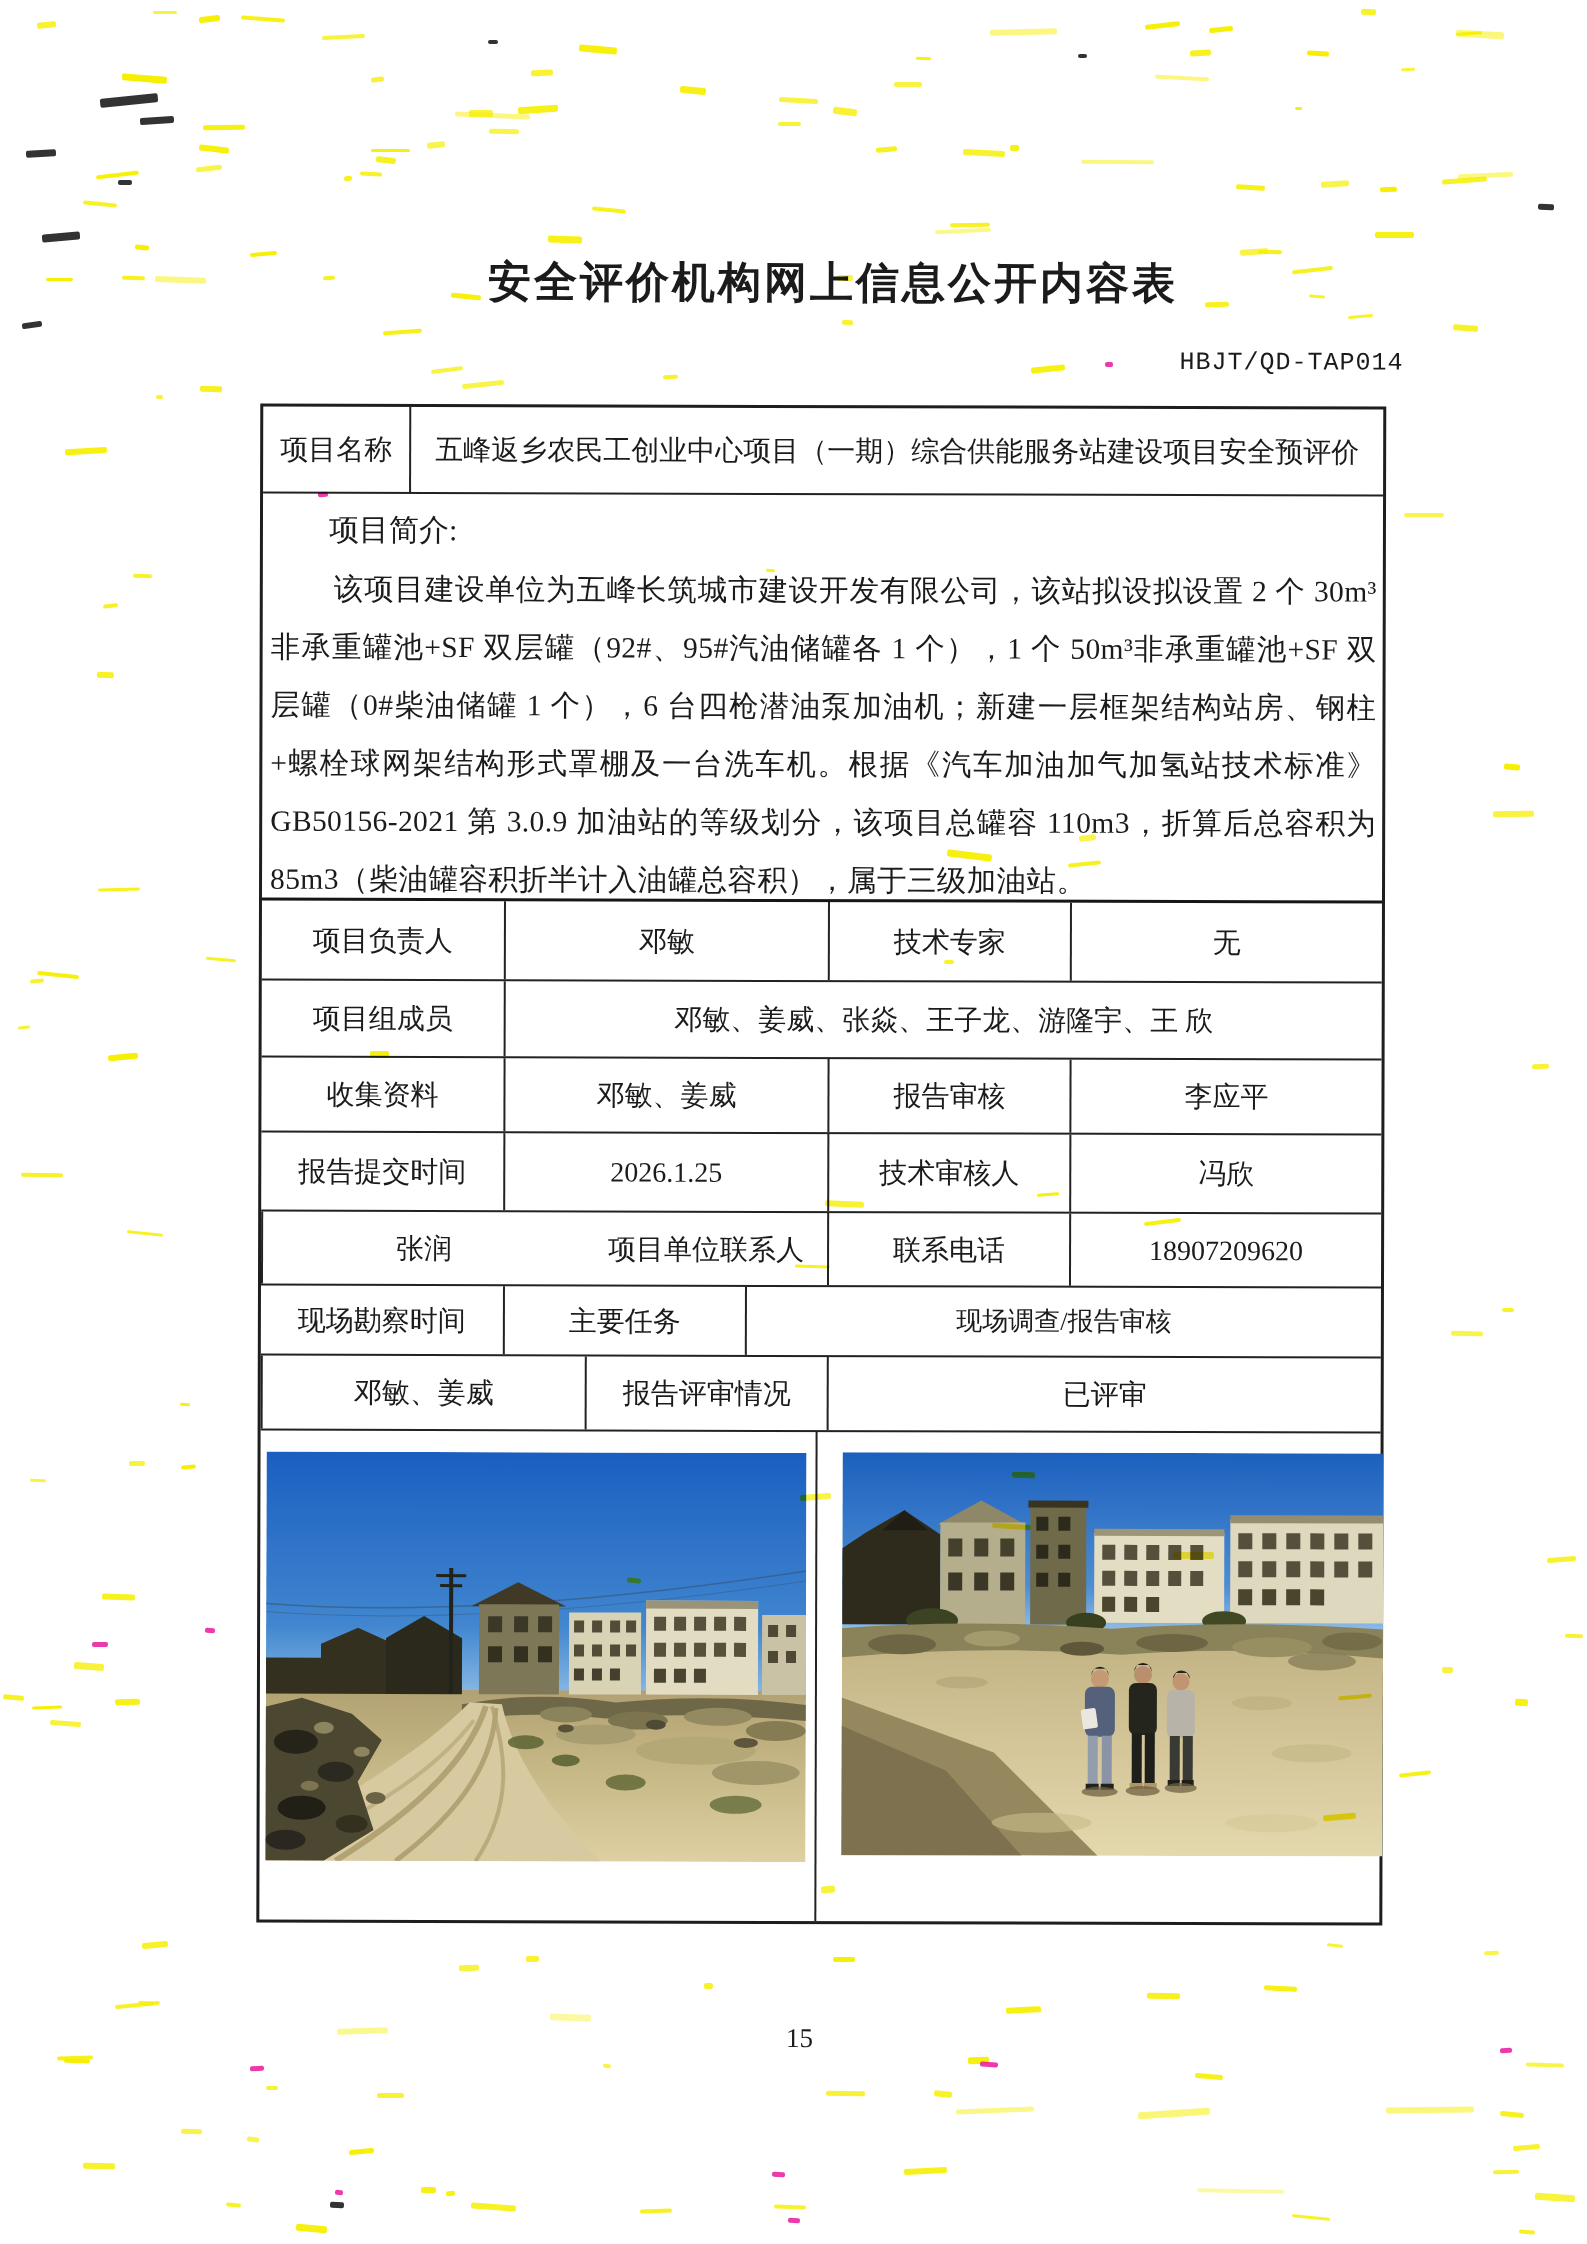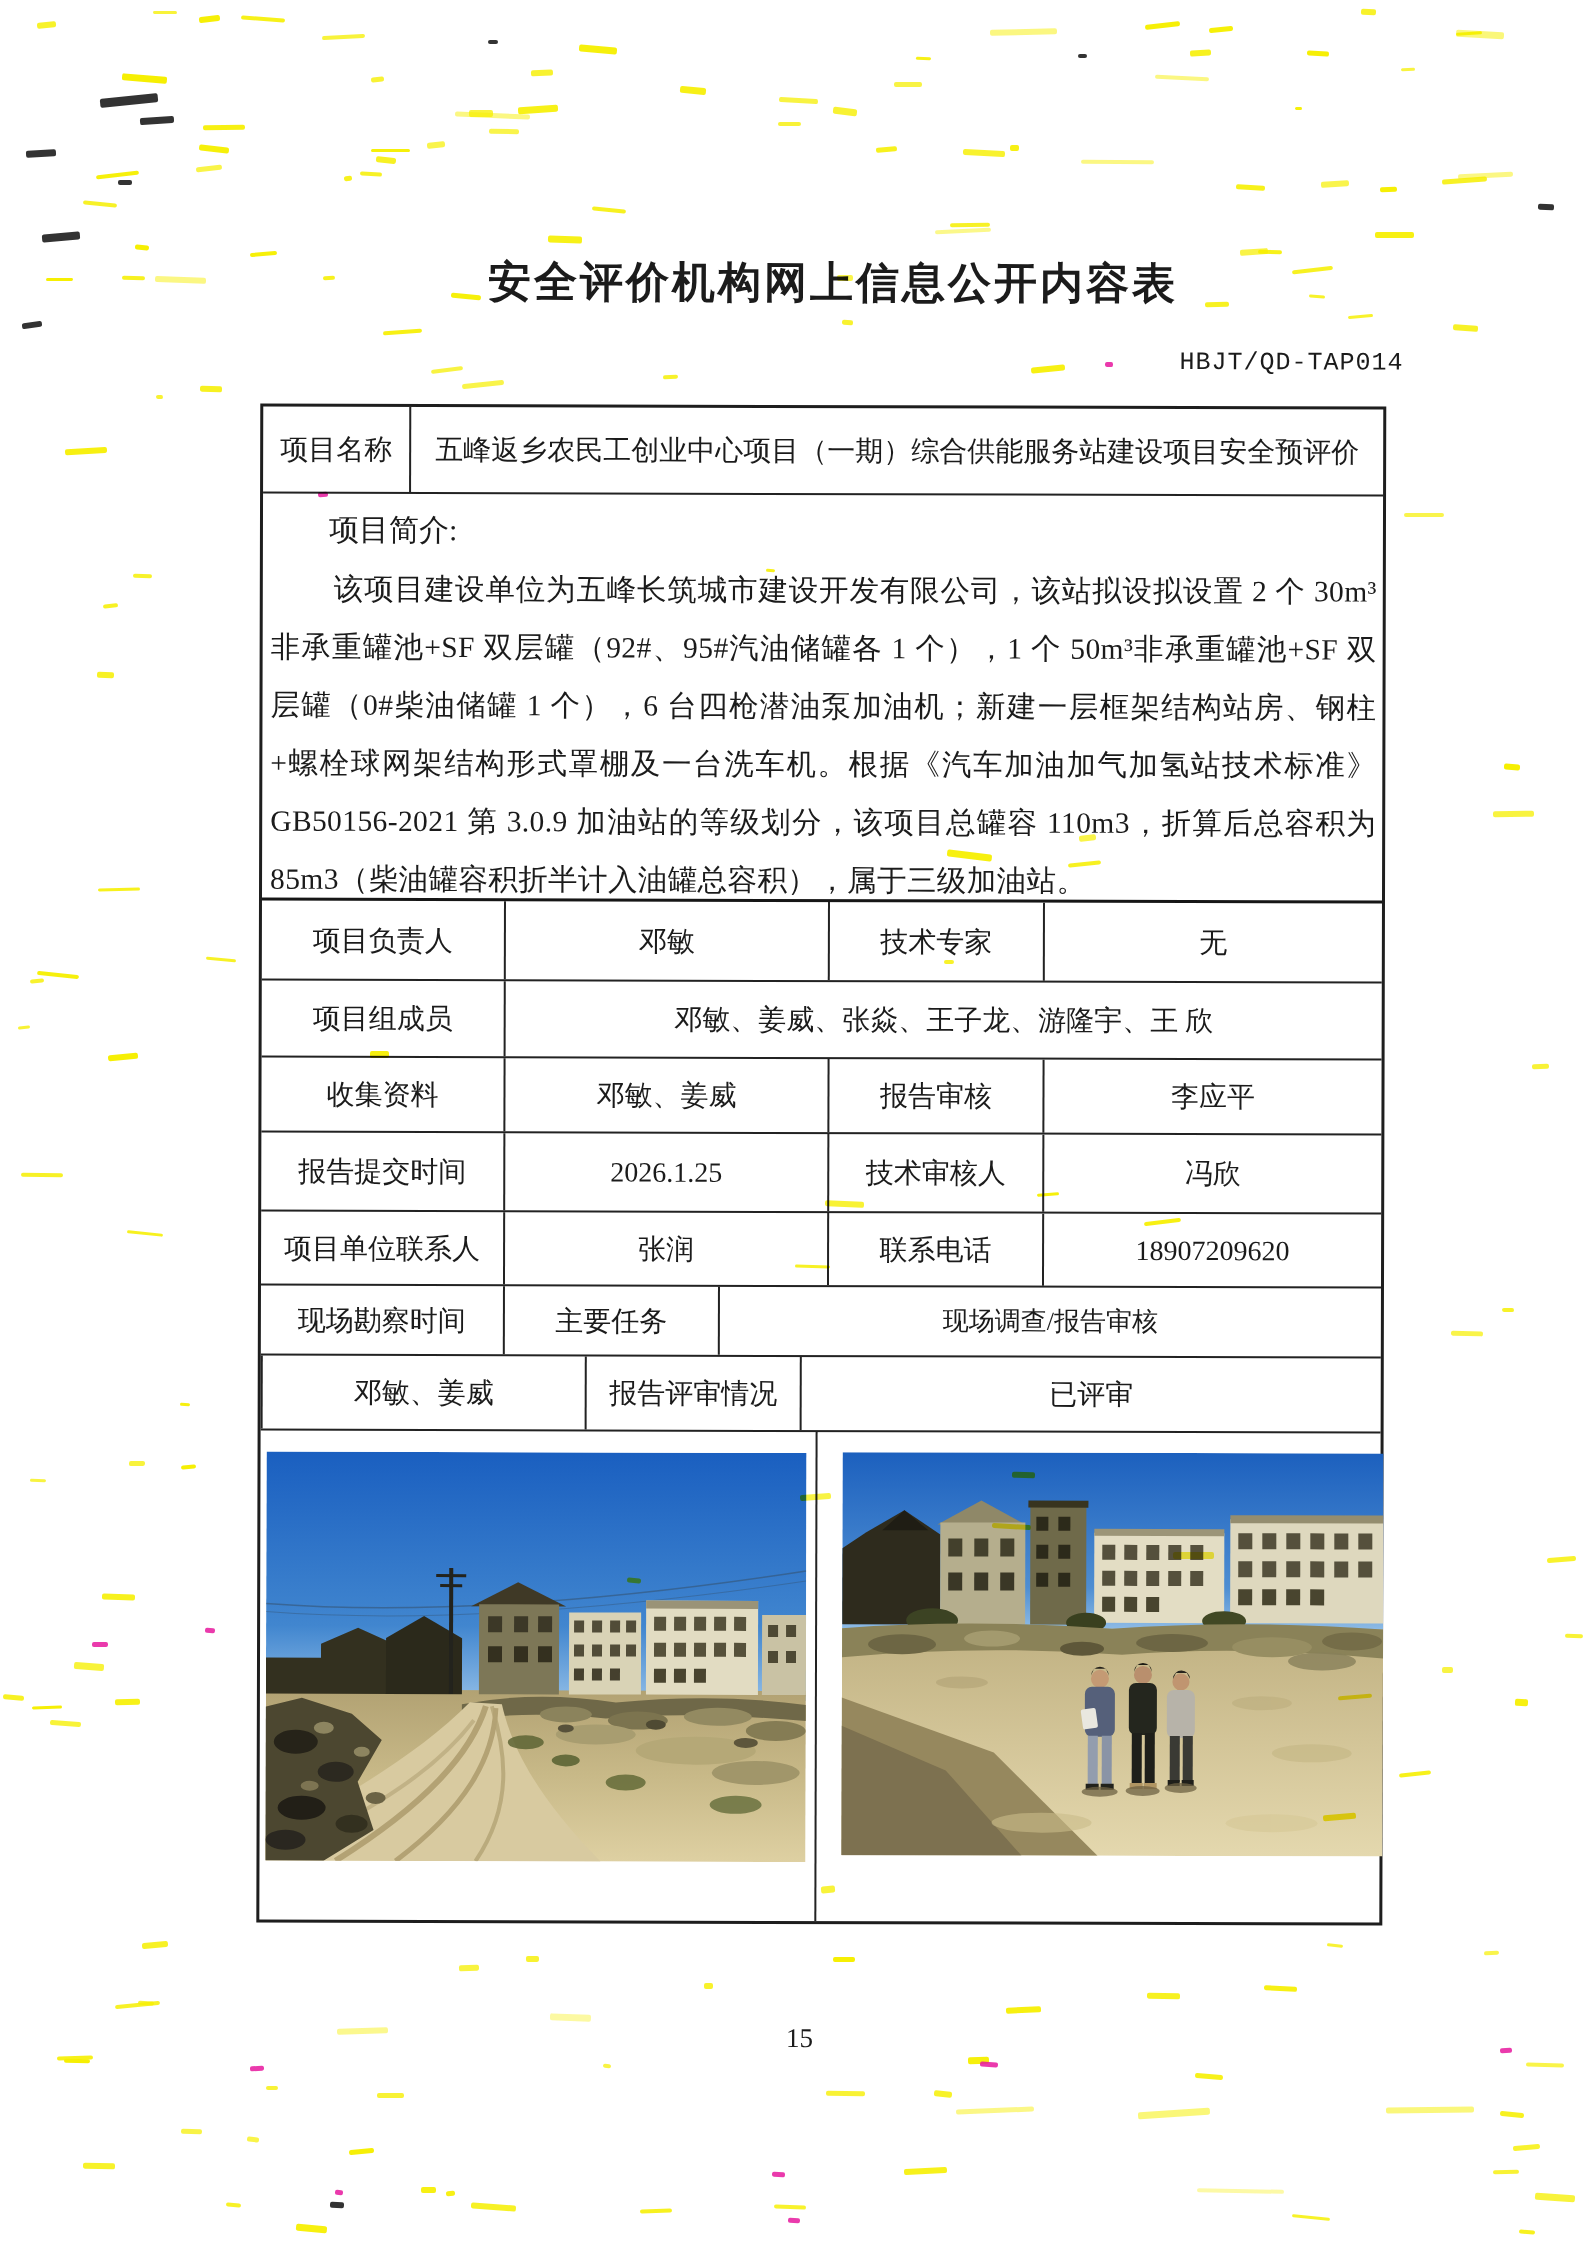--- a/index.html
+++ b/index.html
@@ -27,21 +27,21 @@
   }
   .trow{display:flex; border-top:2px solid #222; align-items:stretch;}
   .trow.first{border-top:none;}
   .trow.thick{border-top:3px solid #161616;}
   .cell{
     display:flex; align-items:center; justify-content:center;
     border-left:2px solid #222; box-sizing:border-box;
     font-size:28px; text-align:center; line-height:1.25; padding:2px 6px;
   }
   .cell.nb{border-left:none;}
-  .w1{width:242px;} .w2{width:324px;} .w3{width:215px;} .w4{flex:1;}
+  .w1{width:242px;} .w2{width:324px;} .w3{width:242px;} .w4{flex:1;}
   .wn1{width:146px;} .wn2{flex:1;}
   .h-r1{height:85px;} .h-r3{height:78px;} .h-r4{height:75px;}
   .h-r5{height:73px;} .h-r6{height:77px;} .h-r7{height:72px;}
   .h-r8{height:68px;} .h-r9{height:73px;}
 
   
   .intro{display:block; height:404px; box-sizing:border-box; padding:14px 6px 0 8px; text-align:left;}
   .intro-label{margin-left:58px; font-size:30px; line-height:44px;}
   .intro-para{
     margin-top:8px; font-size:29.5px; line-height:58px;
@@ -109,22 +109,22 @@
       </div>
 
       <div class="trow h-r6">
         <div class="cell nb w1">报告提交时间</div>
         <div class="cell w2">2026.1.25</div>
         <div class="cell w3">技术审核人</div>
         <div class="cell w4">冯欣</div>
       </div>
 
       <div class="trow h-r7">
+        <div class="cell w2">张润</div>
         <div class="cell nb w1">项目单位联系人</div>
-        <div class="cell w2">张润</div>
         <div class="cell w3">联系电话</div>
         <div class="cell w4">18907209620</div>
       </div>
 
       <div class="trow h-r8">
         <div class="cell nb w1">现场勘察时间</div>
         <div class="cell w3">主要任务</div>
         <div class="cell w4" style="font-size:26px;">现场调查/报告审核</div>
       </div>
 

